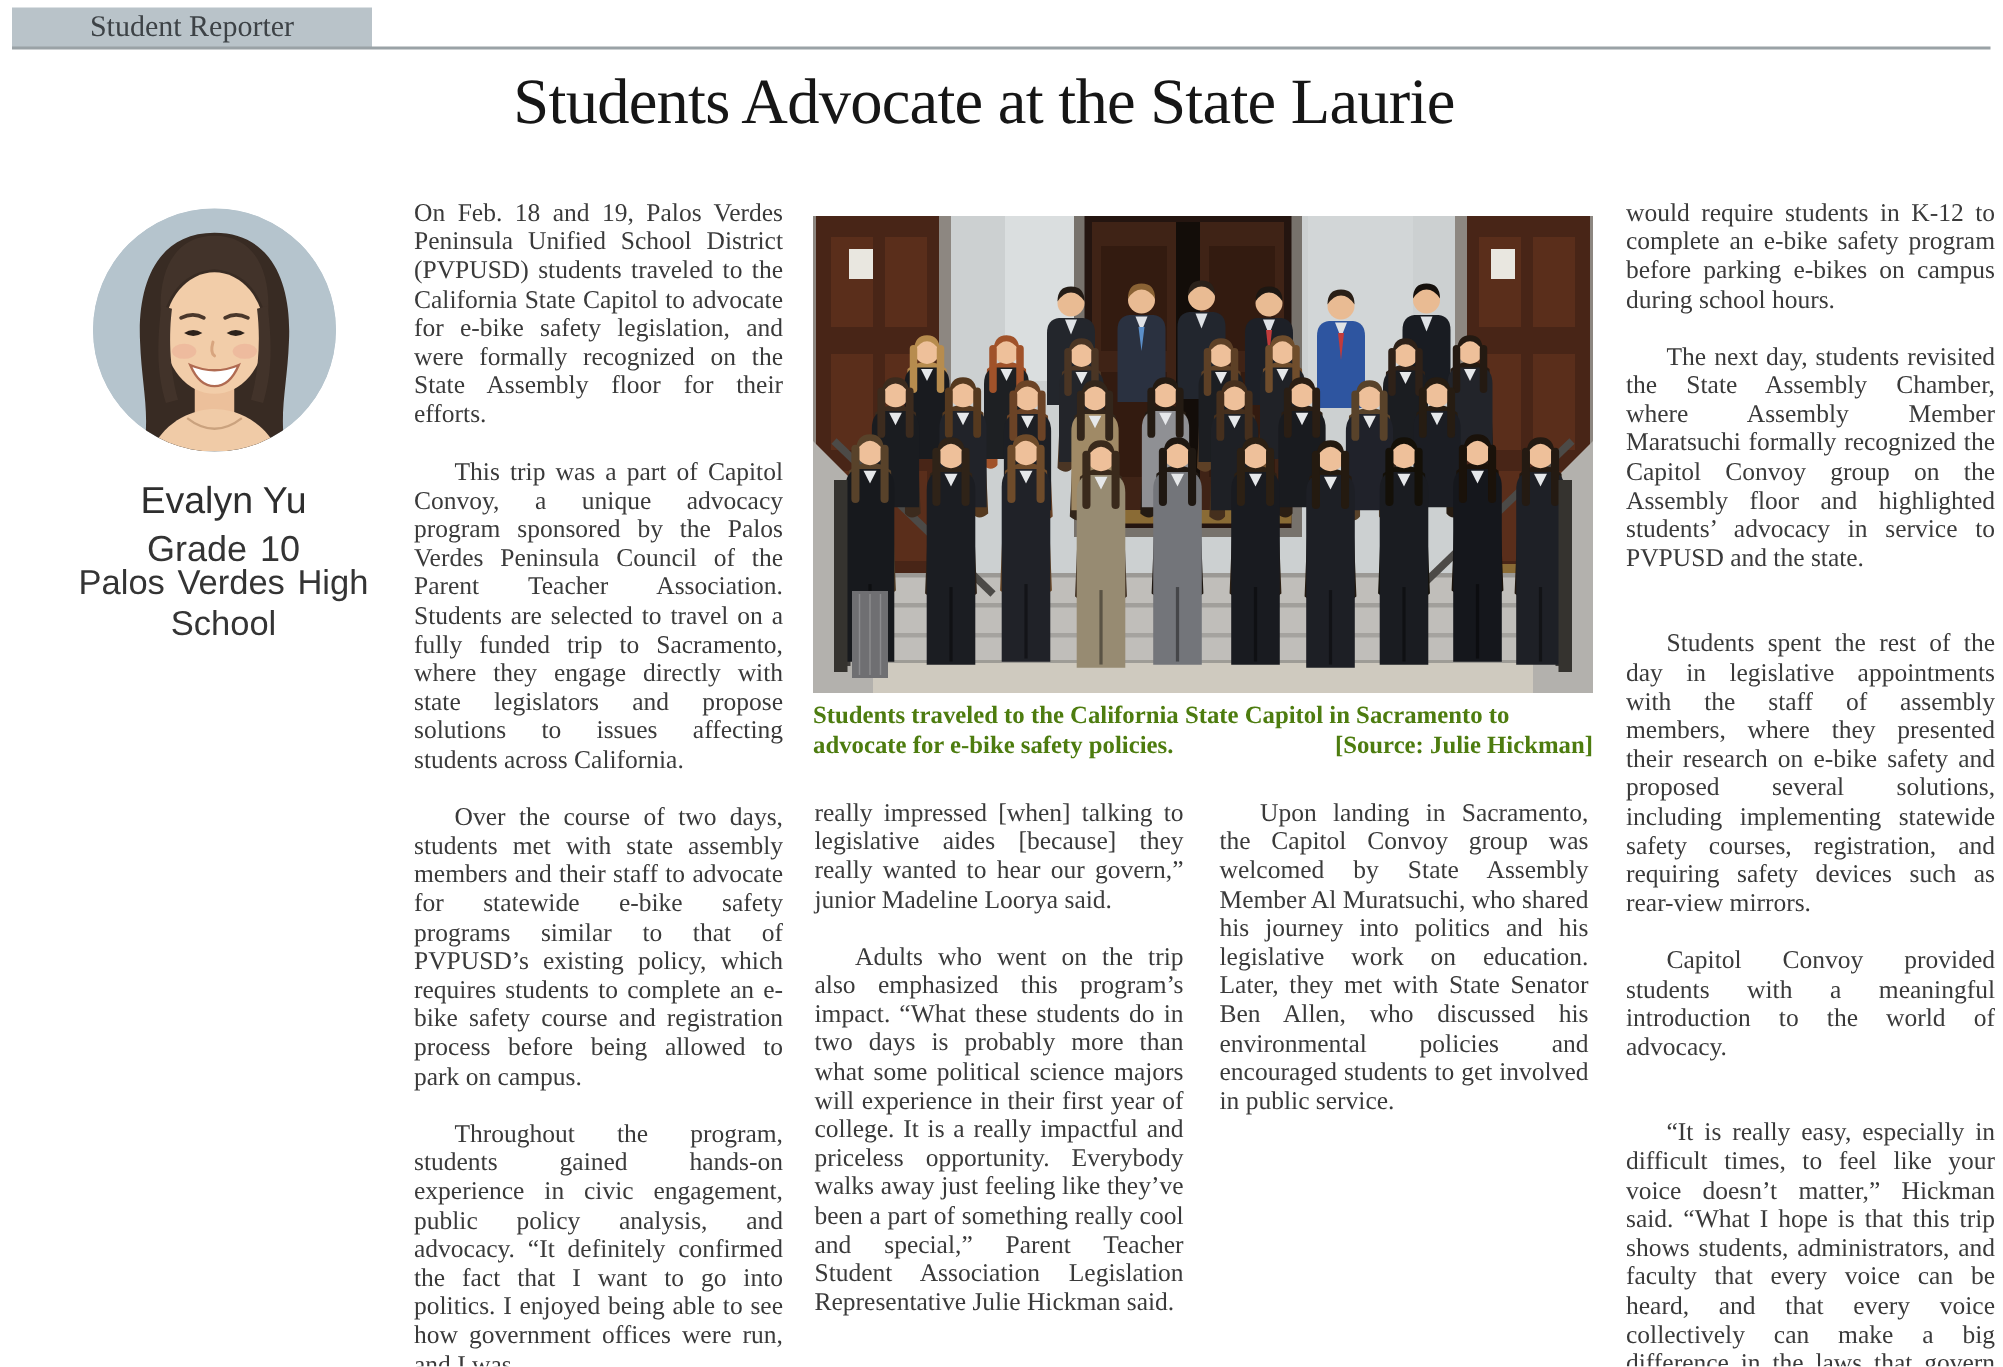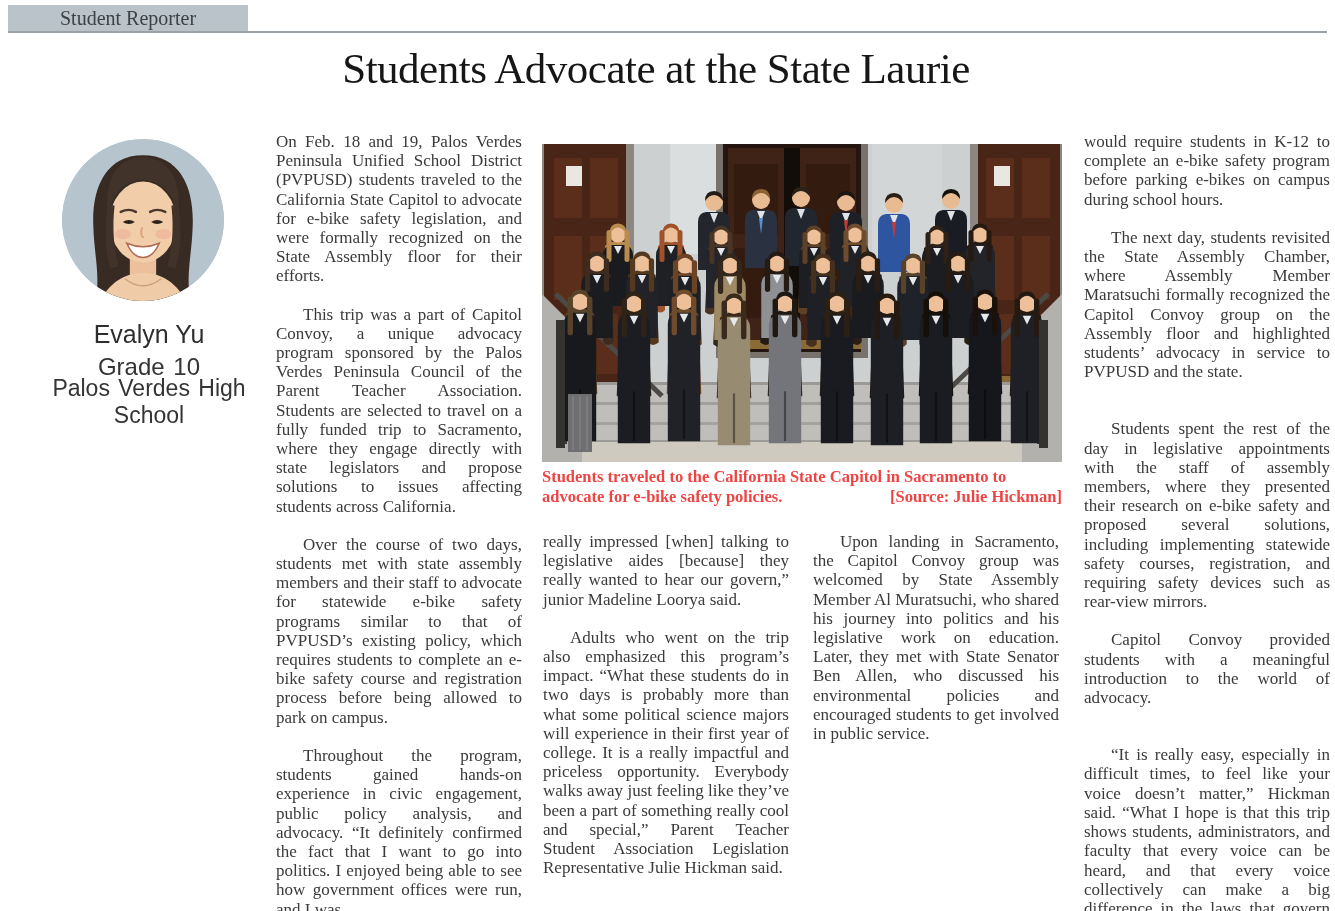--- a/index.html
+++ b/index.html
@@ -33,21 +33,21 @@
   .col p.gap-lg{margin-top:38px;}
   #col1{left:276px;top:132px;}
   #col2{left:543px;top:532px;}
   #col3{left:813px;top:532px;}
   #col4{left:1084px;top:132px;}
 
   
   .photo{position:absolute;left:542px;top:144px;width:520px;height:318px;overflow:hidden;background:#c3c6c4;}
   .photo svg{display:block;width:520px;height:318px;}
   .caption{position:absolute;left:542px;top:467px;width:520px;font-weight:bold;
-           font-size:16.5px;line-height:20px;color:#ef4444;}
+           font-size:16.5px;line-height:20px;color:#4d7c0f;}
   .caption .src{position:absolute;right:0;bottom:0;font-weight:bold;}
 </style>
 </head>
 <body>
 
 <div id="page">
 
   <div class="kicker">
     <span>Student Reporter</span>
   </div>

